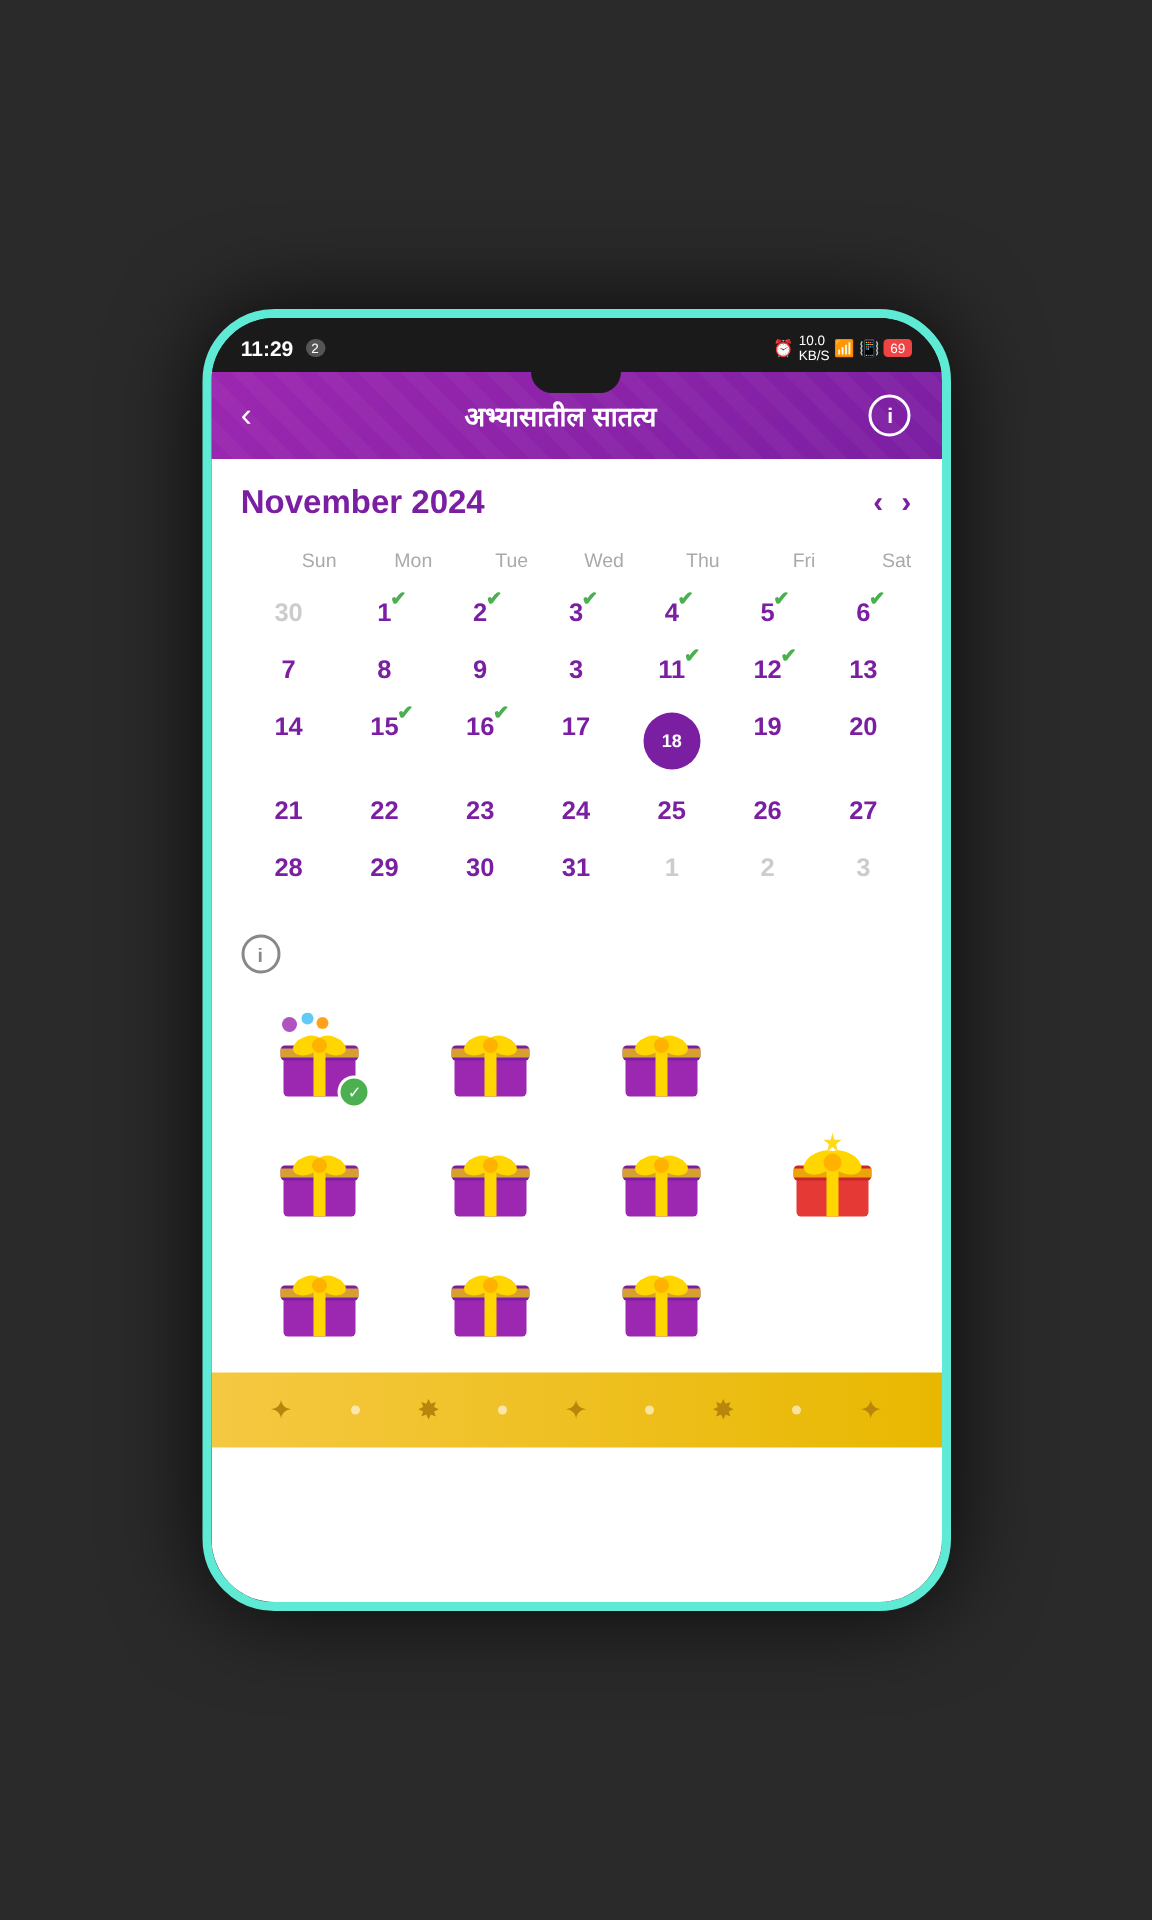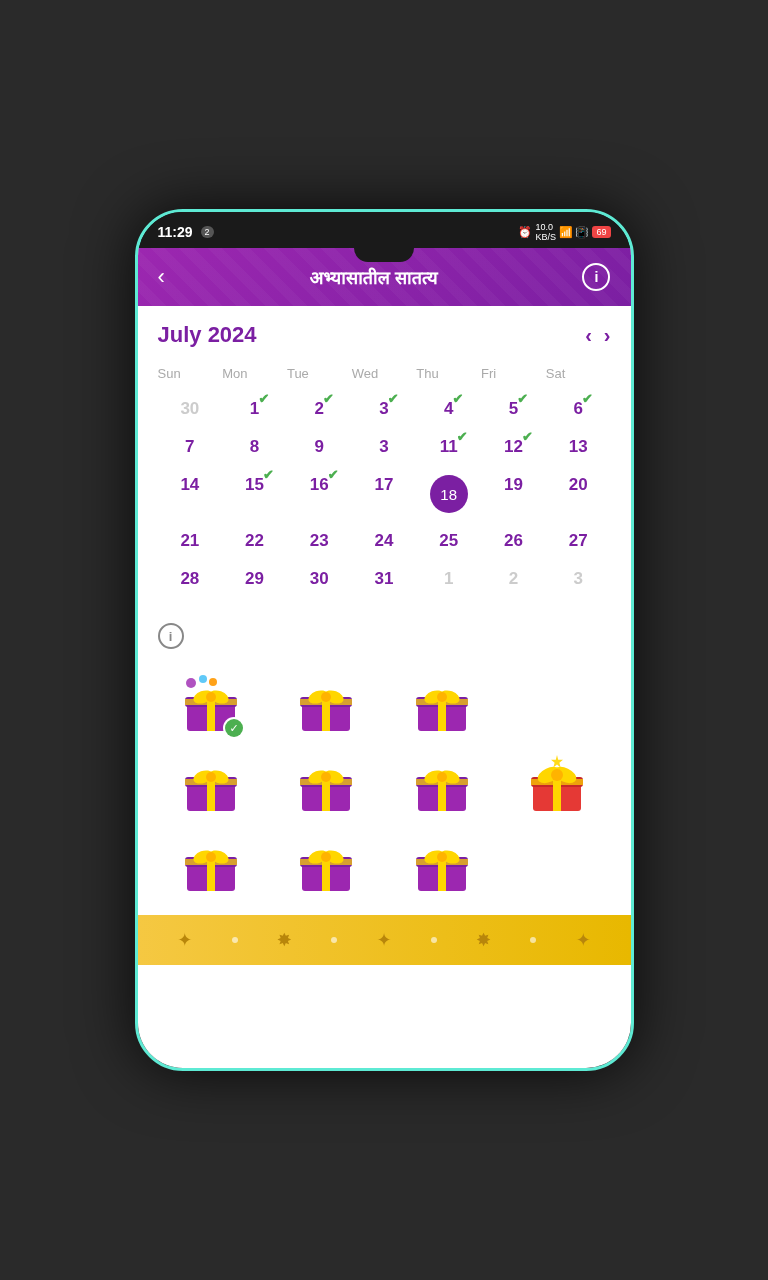--- a/index.html
+++ b/index.html
@@ -13,21 +13,21 @@
       font-family: 'Segoe UI', Arial, sans-serif;
     }
     .phone {
       width: 499px;
       min-height: 860px;
       background: #1a1a1a;
       border-radius: 48px;
       position: relative;
       overflow: hidden;
       box-shadow: 0 0 60px rgba(0,0,0,0.8);
-      border: 3px solid #5eead4;
+      border: 6px solid #5eead4;
     }
     .status-bar {
       background: #1a1a1a;
       display: flex;
       justify-content: space-between;
       align-items: center;
       padding: 8px 20px 4px;
       height: 36px;
     }
     .status-time {
@@ -145,21 +145,21 @@
       font-size: 20px;
       cursor: pointer;
       font-weight: bold;
     }
     .calendar-grid {
       width: 100%;
     }
     .cal-header-row {
       display: grid;
       grid-template-columns: repeat(7, 1fr);
-      text-align: left;
+      text-align: right;
       margin-bottom: 6px;
     }
     .cal-day-header {
       color: #aaa;
       font-size: 13px;
       font-weight: 500;
       padding: 4px 0;
     }
     .cal-row {
       display: grid;
@@ -196,22 +196,22 @@
     }
     .today-circle {
       background: #7b1fa2;
       border-radius: 50%;
       color: white;
       width: 38px;
       height: 38px;
       display: flex;
       align-items: center;
       justify-content: center;
-      font-size: 15px;
-      font-weight: 400;
+      font-size: 12px;
+      font-weight: 700;
       position: relative;
     }
     .yellow-banner {
       background: linear-gradient(90deg, #f5c842, #e8b800);
       padding: 16px 20px;
       text-align: center;
     }
     .yellow-banner-text {
       color: #5a3a00;
       font-size: 14px;
@@ -340,21 +340,21 @@
     <div class="header">
       <span class="header-back">‹</span>
       <span class="header-title">अभ्यासातील सातत्य</span>
       <div class="header-info">
         <span>i</span>
       </div>
     </div>
 
     <div class="calendar-section">
       <div class="calendar-nav">
-        <span class="calendar-month">July 2024</span>
+        <span class="calendar-month">November 2024</span>
         <div class="calendar-arrows">
           <span class="cal-arrow">‹</span>
           <span class="cal-arrow">›</span>
         </div>
       </div>
 
       <div class="calendar-grid">
 
         <div class="cal-header-row">
           <span class="cal-day-header">Sun</span>

